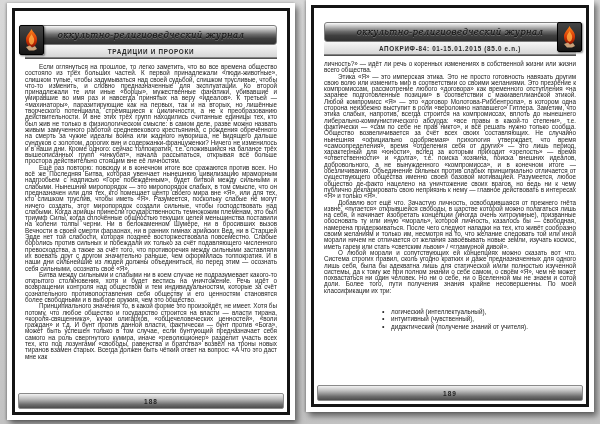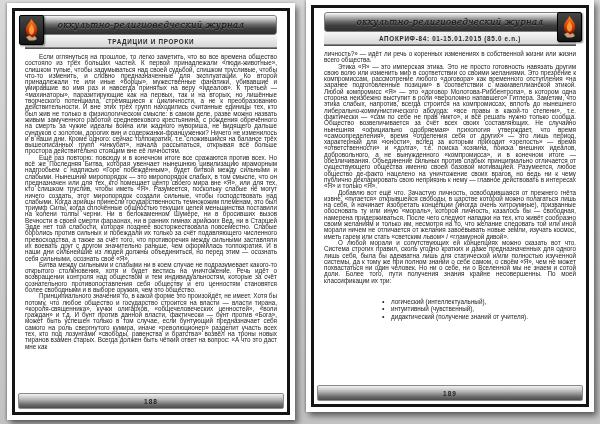--- a/index.html
+++ b/index.html
@@ -17,21 +17,21 @@
   .sheet-left{margin-left:7px;margin-top:3px;height:417px;}
   .gap{flex:0 0 11px;}
   .sheet-right{margin-top:0;height:412px;}
   .frame{
     position:absolute;top:5px;left:5px;right:5px;bottom:5px;
     border:3px solid #141414;
     padding:0 10px;
     overflow:hidden;
   }
   
-  .hdr{position:relative;margin-top:4px;}
+  .hdr{position:relative;margin-top:14px;}
   .hdr-bar{
     height:18px;border-radius:3px;border:1px solid #7d7d7d;
     background:linear-gradient(180deg,#fbfbfb 0%,#bfbfbf 20%,#6a6a6a 48%,#3f3f3f 70%,#303030 100%);
     display:flex;align-items:center;justify-content:center;
   }
   .hdr-script{
     font-family:"DejaVu Serif",serif;font-style:italic;
     font-size:8.5px;color:#121212;letter-spacing:0.4px;
     text-shadow:0 1px 0 rgba(255,255,255,0.28), 0 0 1px rgba(0,0,0,0.6);
     white-space:nowrap;

